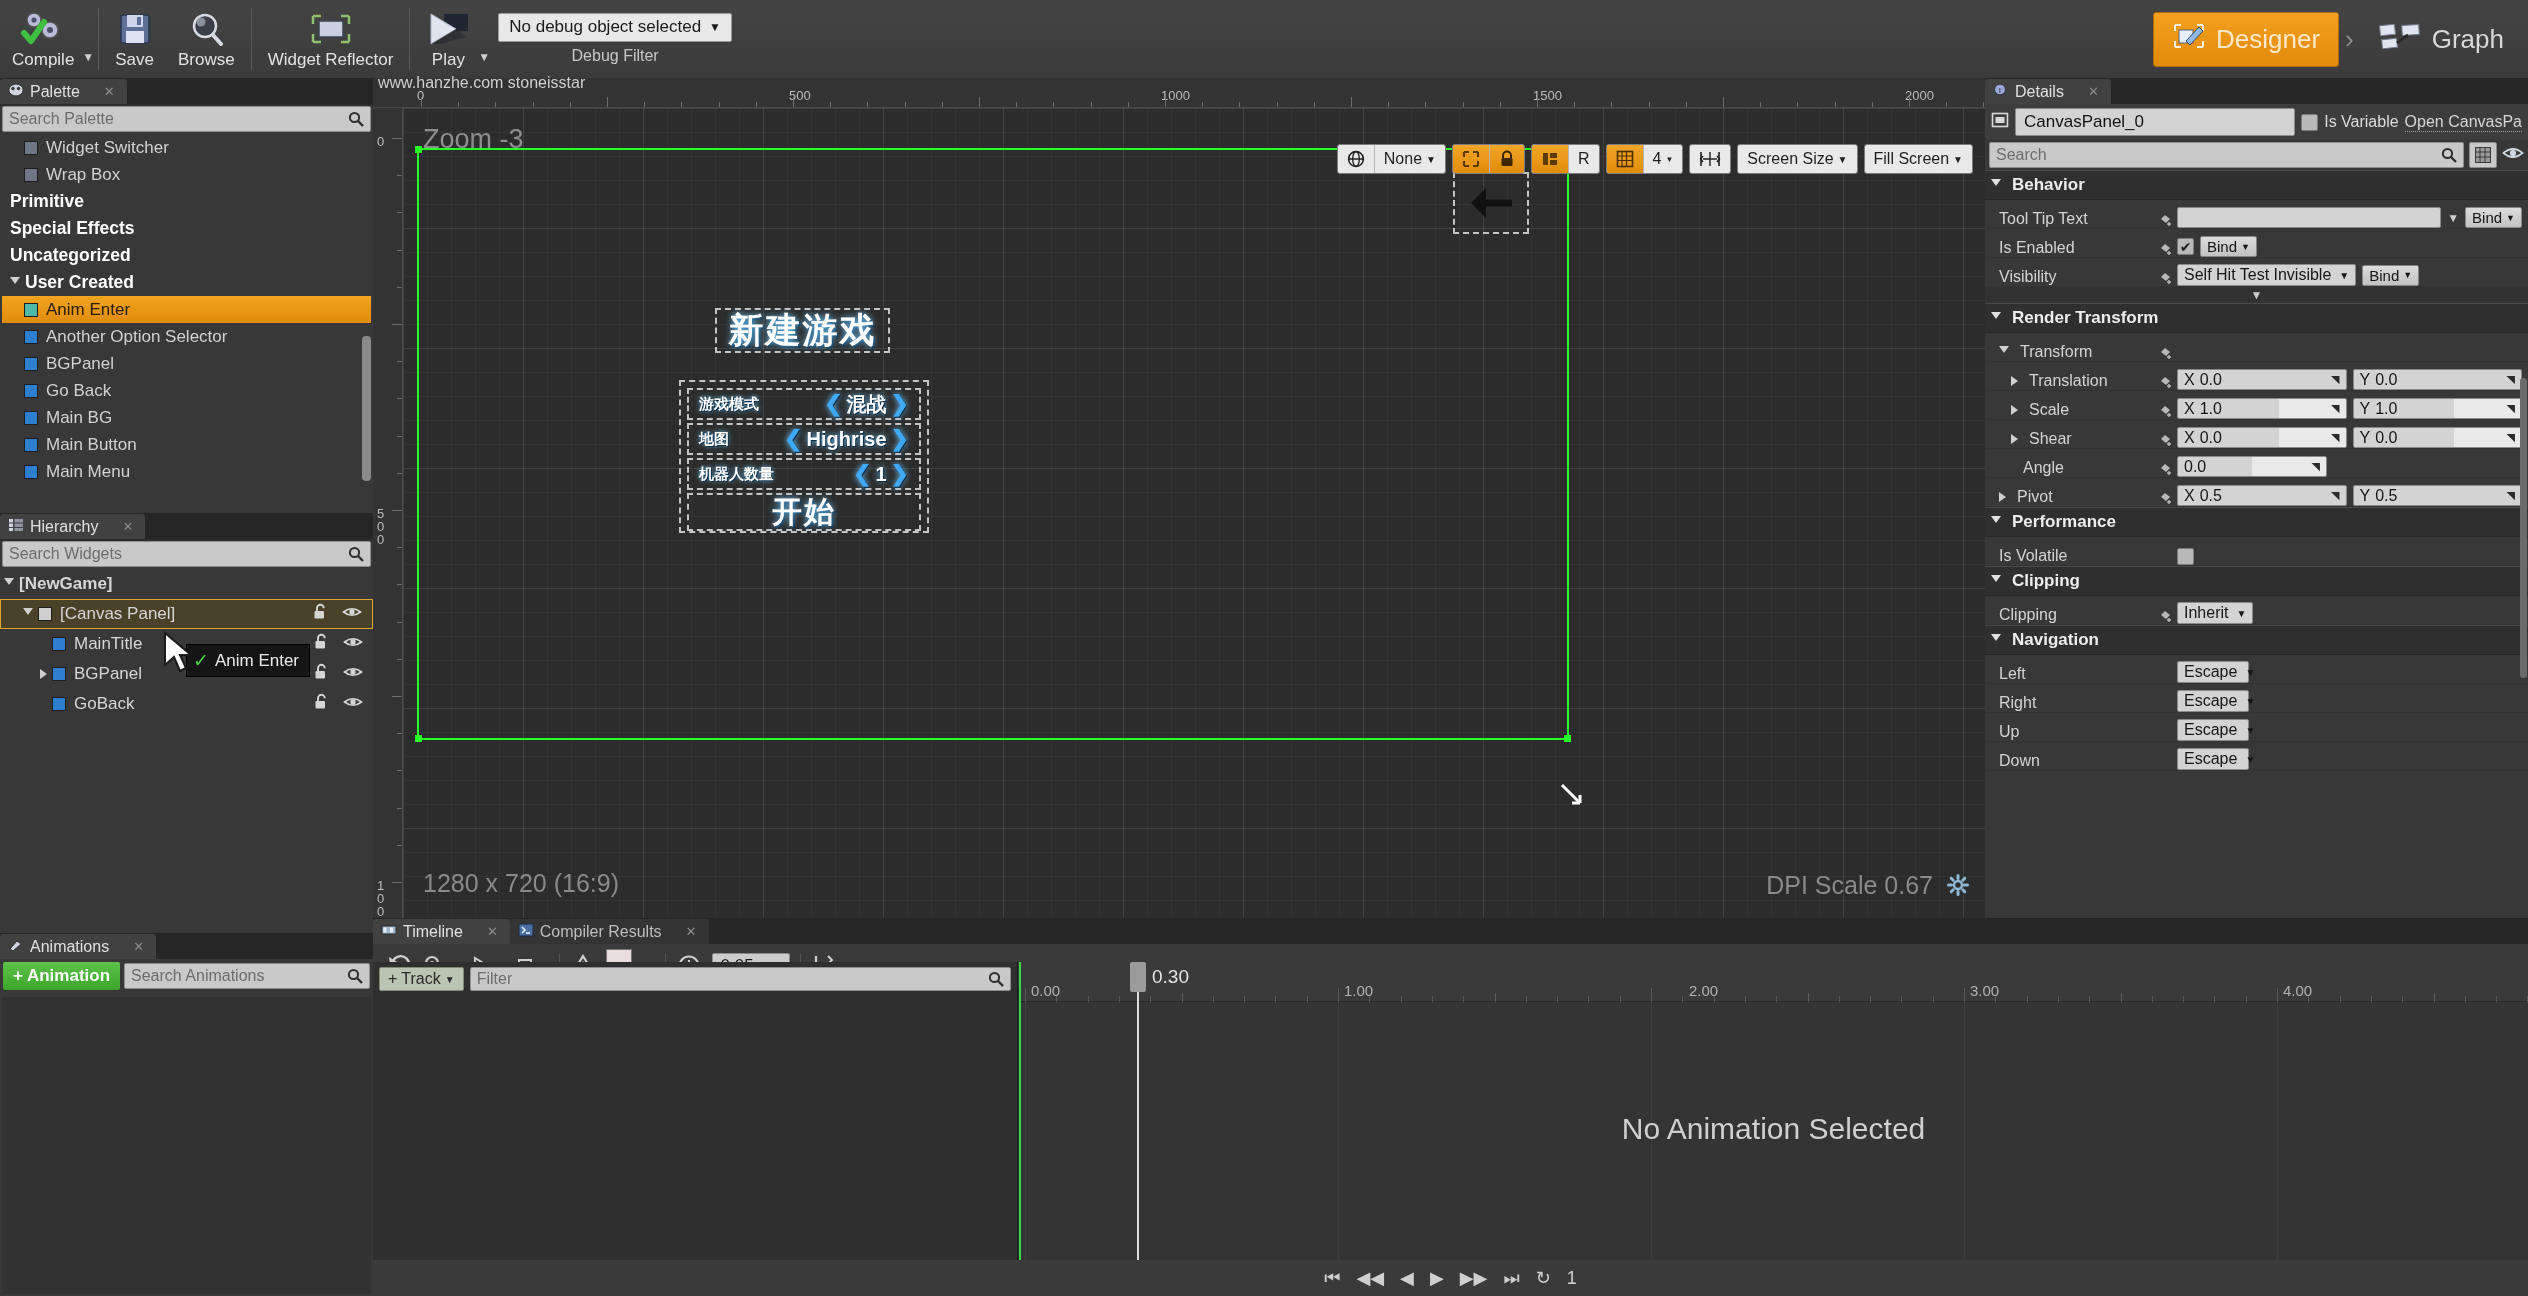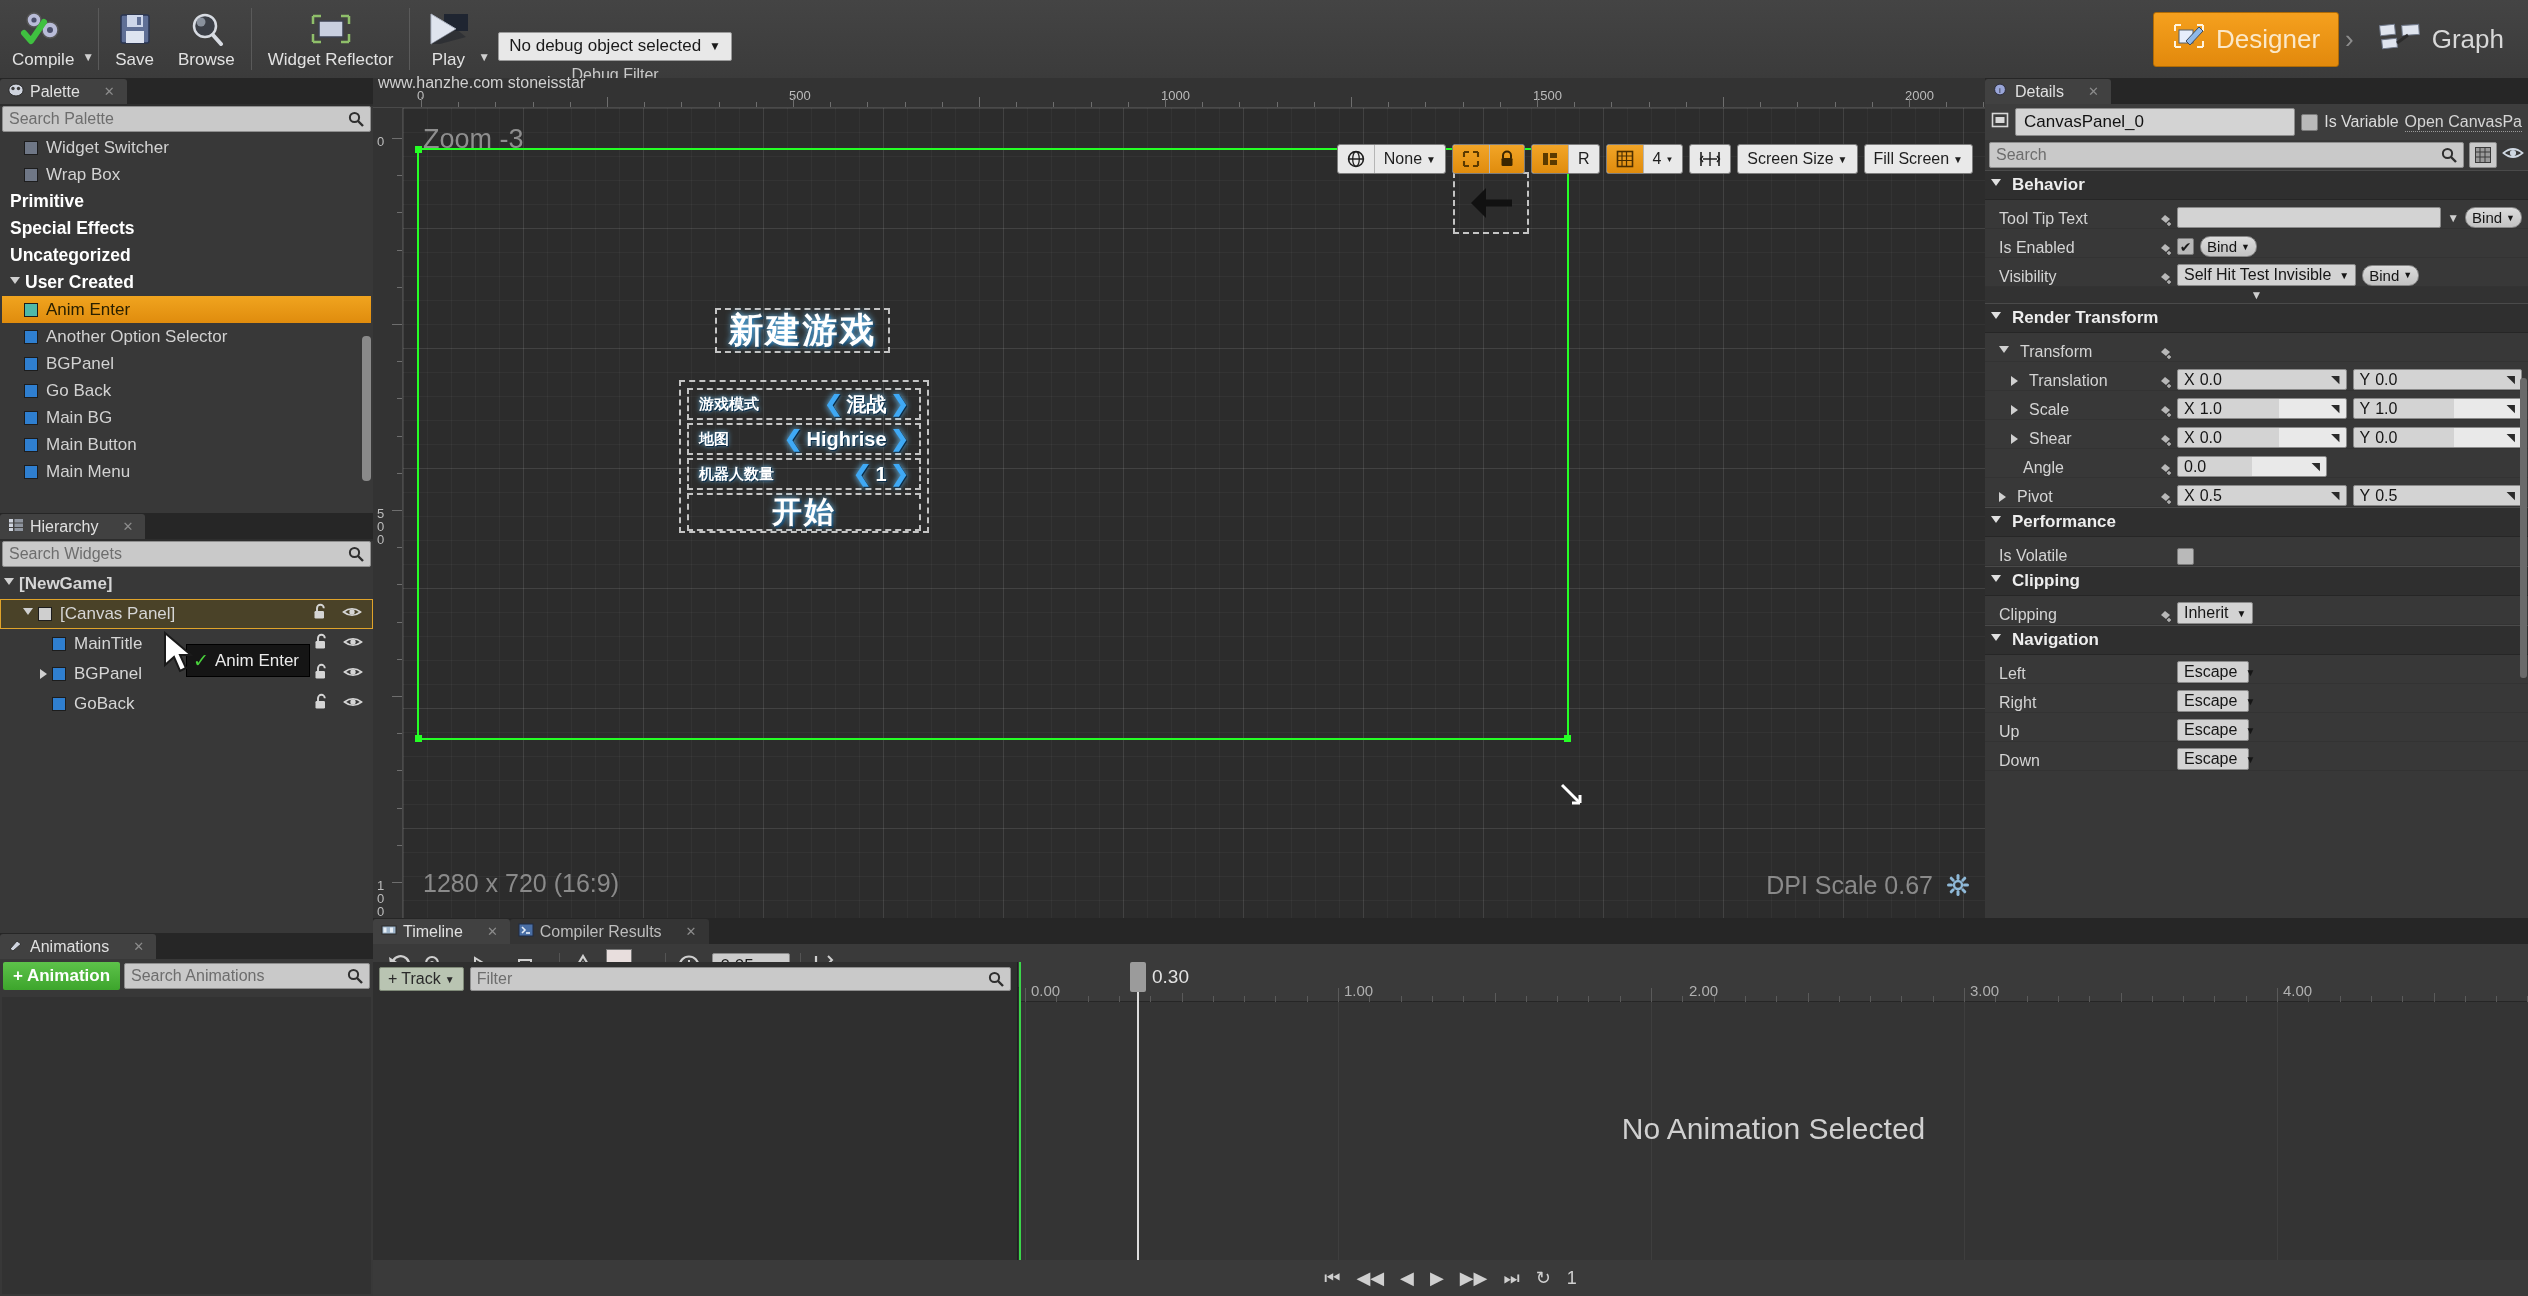--- a/index.html
+++ b/index.html
@@ -19,21 +19,21 @@
     display: flex; align-items: stretch;
   }
   .tb-item {
     display: flex; flex-direction: column; align-items: center; justify-content: center;
     padding: 2px 12px 4px 12px; min-width: 62px; position: relative;
   }
   .tb-item .tb-label { font-size: 17px; color: #e2e2e2; margin-top: 2px; line-height: 1; }
   .tb-ico { height: 40px; display:flex; align-items:center; justify-content:center; }
   .tb-sep { width: 1px; background: #5a5a5a; margin: 8px 4px; }
   .tb-arrow { font-size: 12px; color: #cfcfcf; align-self: flex-end; margin-bottom: 14px; margin-left:-4px;}
-  .debugbox { display:flex; flex-direction:column; align-items:center; justify-content:flex-start; padding:0 8px;margin-top:32px;}
+  .debugbox { display:flex; flex-direction:column; align-items:center; justify-content:center; padding:0 8px;}
   .debug-combo {
     background: #e8e8e8; color: #1a1a1a; font-size: 17px;
     border: 1px solid #9a9a9a; border-radius: 2px;
     padding: 3px 10px 4px 10px; display:flex; align-items:center; gap:8px;
     min-width: 215px;
   }
   .debug-caption { font-size: 16px; color: #c8c8c8; margin-top: 5px; }
 
   .tb-right { margin-left: auto; display: flex; align-items: center; padding-right: 6px; gap: 6px;}
   .mode-btn {
@@ -179,21 +179,21 @@
   }
   .field.num { flex:1; justify-content:flex-start; gap:5px; }
   .field .spin { margin-left:auto; font-size:11px; color:#2a2a2a; }
   .combo {
     background:#d3d3d3; color:#161616; font-size:16px; border:1px solid #8a8a8a; border-radius:2px;
     height:22px; display:flex; align-items:center; gap:8px; padding:0 6px;
   }
   .combo .caret { font-size:10px; }
   .bindbtn {
     background:linear-gradient(#dcdcdc,#c2c2c2); color:#151515; font-size:15px;
-    border:1px solid #868686; border-radius:10px; padding:1px 6px; display:flex; align-items:center; gap:4px;
+    border:1px solid #868686; border-radius:2px; padding:1px 6px; display:flex; align-items:center; gap:4px;
   }
   .collapse-bar { height:16px; background:#323232; display:flex; align-items:center; justify-content:center; }
   .det-scroll { position:absolute; right:1px; top:300px; width:7px; height:300px; background:#6a6a6a; border-radius:3px;}
 
   
   #bottom { position:absolute; left:373px; top:918px; width:2155px; height:378px; background:#2c2c2c; }
   .tl-toolbar { height:44px; display:flex; align-items:center; gap:10px; padding:0 12px; background:#3a3a3a; border-bottom:1px solid #262626;}
   .tl-btn { display:flex; align-items:center; gap:3px; color:#cfcfcf; font-size:18px; }
   .tl-div { width:1px; height:26px; background:#545454; }
   .tl-colorswatch { width:26px; height:34px; background:#e8dedd; border:1px solid #777;}

